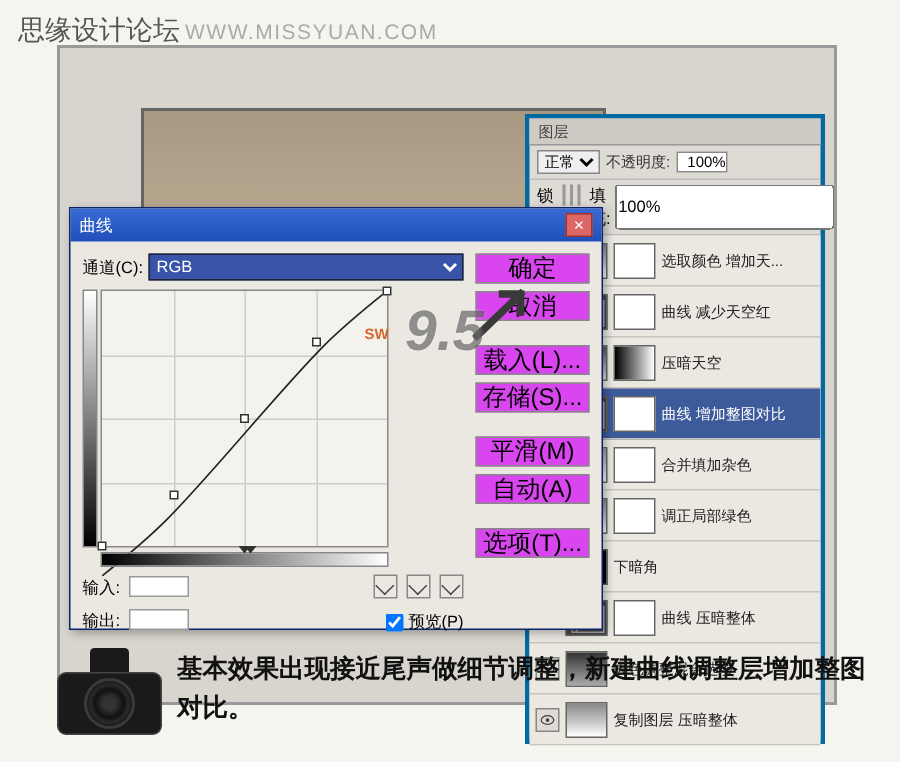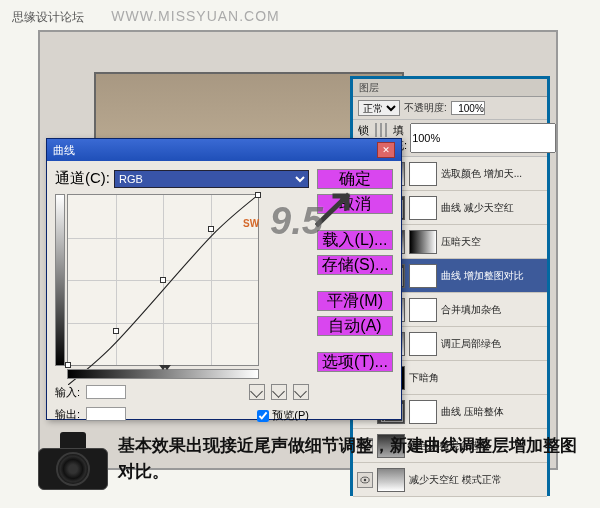--- a/index.html
+++ b/index.html
@@ -1,18 +1,18 @@
 <!DOCTYPE html>
 <html><head>
 <meta charset="utf-8">
 <style>
 *{margin:0;padding:0;box-sizing:border-box;font-family:"Microsoft YaHei",SimSun,sans-serif;font-size:11px}
 body{width:600px;height:508px;background:#f5f5f0;position:relative;overflow:hidden}
 .header{padding:8px 12px;color:#888;font-size:12px}
-.header .logo{color:#555;font-size:12px;margin-right:24px}
+.header .logo{color:#555;font-size:18px;margin-right:0}
 .header .url{color:#aaa;font-size:14px;letter-spacing:1px}
 .frame{position:absolute;top:30px;left:38px;width:520px;height:440px;background:#d8d4ce;border:2px solid #999}
 .canvas-area{position:absolute;top:40px;left:54px;width:310px;height:200px;background:#fff;border:2px solid #666}
 .canvas-img{width:100%;height:100%;background:linear-gradient(180deg,#a89882 0%,#b8a890 35%,#d4cdb8 60%,#e8e2d0 100%);position:relative}
 .canvas-img::after{content:"";position:absolute;bottom:10px;left:40%;width:30%;height:25px;background:radial-gradient(ellipse,#e8e0cc 30%,transparent 70%)}
 .layers-panel{position:absolute;top:44px;right:6px;width:200px;height:420px;background:#dedad4;border:3px solid #0369a1}
 .lp-tabs{height:18px;background:#cfcbc4;border-bottom:1px solid #999;display:flex;align-items:center;padding-left:6px;font-size:10px;color:#444}
 .lp-row1{display:flex;align-items:center;padding:3px 5px;gap:4px;border-bottom:1px solid #bbb}
 .lp-row1 select{font-size:10px;height:16px;border:1px solid #888}
 .lp-row1 .lbl{font-size:10px;color:#333}
@@ -35,21 +35,21 @@
 .thumb.maskb{background:#000}
 .thumb.maskg{background:linear-gradient(90deg,#000,#fff)}
 .lname{font-size:10px;color:#222;white-space:nowrap;overflow:hidden}
 .layer-item.sel .lname{color:#fff}
 .curves-dlg{position:absolute;top:138px;left:46px;width:356px;height:282px;background:#ebe8e2;border:1px solid #0a246a;box-shadow:2px 2px 6px rgba(0,0,0,.3)}
 .dlg-title{height:22px;background:linear-gradient(180deg,#3a6ad4,#1f4fb8);color:#fff;display:flex;align-items:center;padding:0 6px;font-size:11px;justify-content:space-between}
 .dlg-close{width:18px;height:16px;background:#d66;border:1px solid #933;color:#fff;display:flex;align-items:center;justify-content:center;font-size:9px}
 .dlg-body{padding:8px;display:flex;gap:8px}
 .dlg-left{flex:1}
 .chn-row{display:flex;align-items:center;gap:4px;margin-bottom:6px}
-.chn-row label{font-size:15px}
+.chn-row label{font-size:11px}
 .chn-row select{flex:1;height:18px;font-size:11px;background:#3854a8;color:#fff;border:1px solid #223}
 .curve-box{width:192px;height:172px;background:#f4f2ec;border:1px solid #888;position:relative}
 .curve-grid{position:absolute;inset:0}
 .curve-grid .gl{position:absolute;background:#ccc}
 .curve-line{position:absolute;inset:0}
 .curve-pt{position:absolute;width:6px;height:6px;background:#fff;border:1px solid #333;transform:translate(-3px,-3px)}
 .grad-h{width:192px;height:10px;background:linear-gradient(90deg,#000,#fff);border:1px solid #888;margin-top:3px;position:relative}
 .grad-h .tri{position:absolute;top:-5px;left:50%;width:0;height:0;border-left:4px solid transparent;border-right:4px solid transparent;border-top:5px solid #333}
 .grad-v{position:absolute;left:-12px;top:0;width:10px;height:172px;background:linear-gradient(180deg,#fff,#000);border:1px solid #888}
 .io-row{display:flex;align-items:center;gap:6px;margin-top:5px;font-size:10px}
@@ -197,21 +197,21 @@
           <span class="lname">去色调整混合选项</span>
         </div>
         <div class="layer-item">
           <span class="eye">
             <svg viewBox="0 0 12 8">
               <ellipse cx="6" cy="4" rx="5" ry="3.5" fill="none" stroke="#444"></ellipse>
               <circle cx="6" cy="4" r="1.5" fill="#444"></circle>
             </svg>
           </span>
           <span class="thumb g1"></span>
-          <span class="lname">减少天空红 模式正常</span>
+          <span class="lname">复制图层 压暗整体</span>
         </div>
       </div>
   </div>
 </div>
 
 <div class="curves-dlg">
   <div class="dlg-title">
     <span>曲线</span>
     <span class="dlg-close">✕</span>
   </div>

